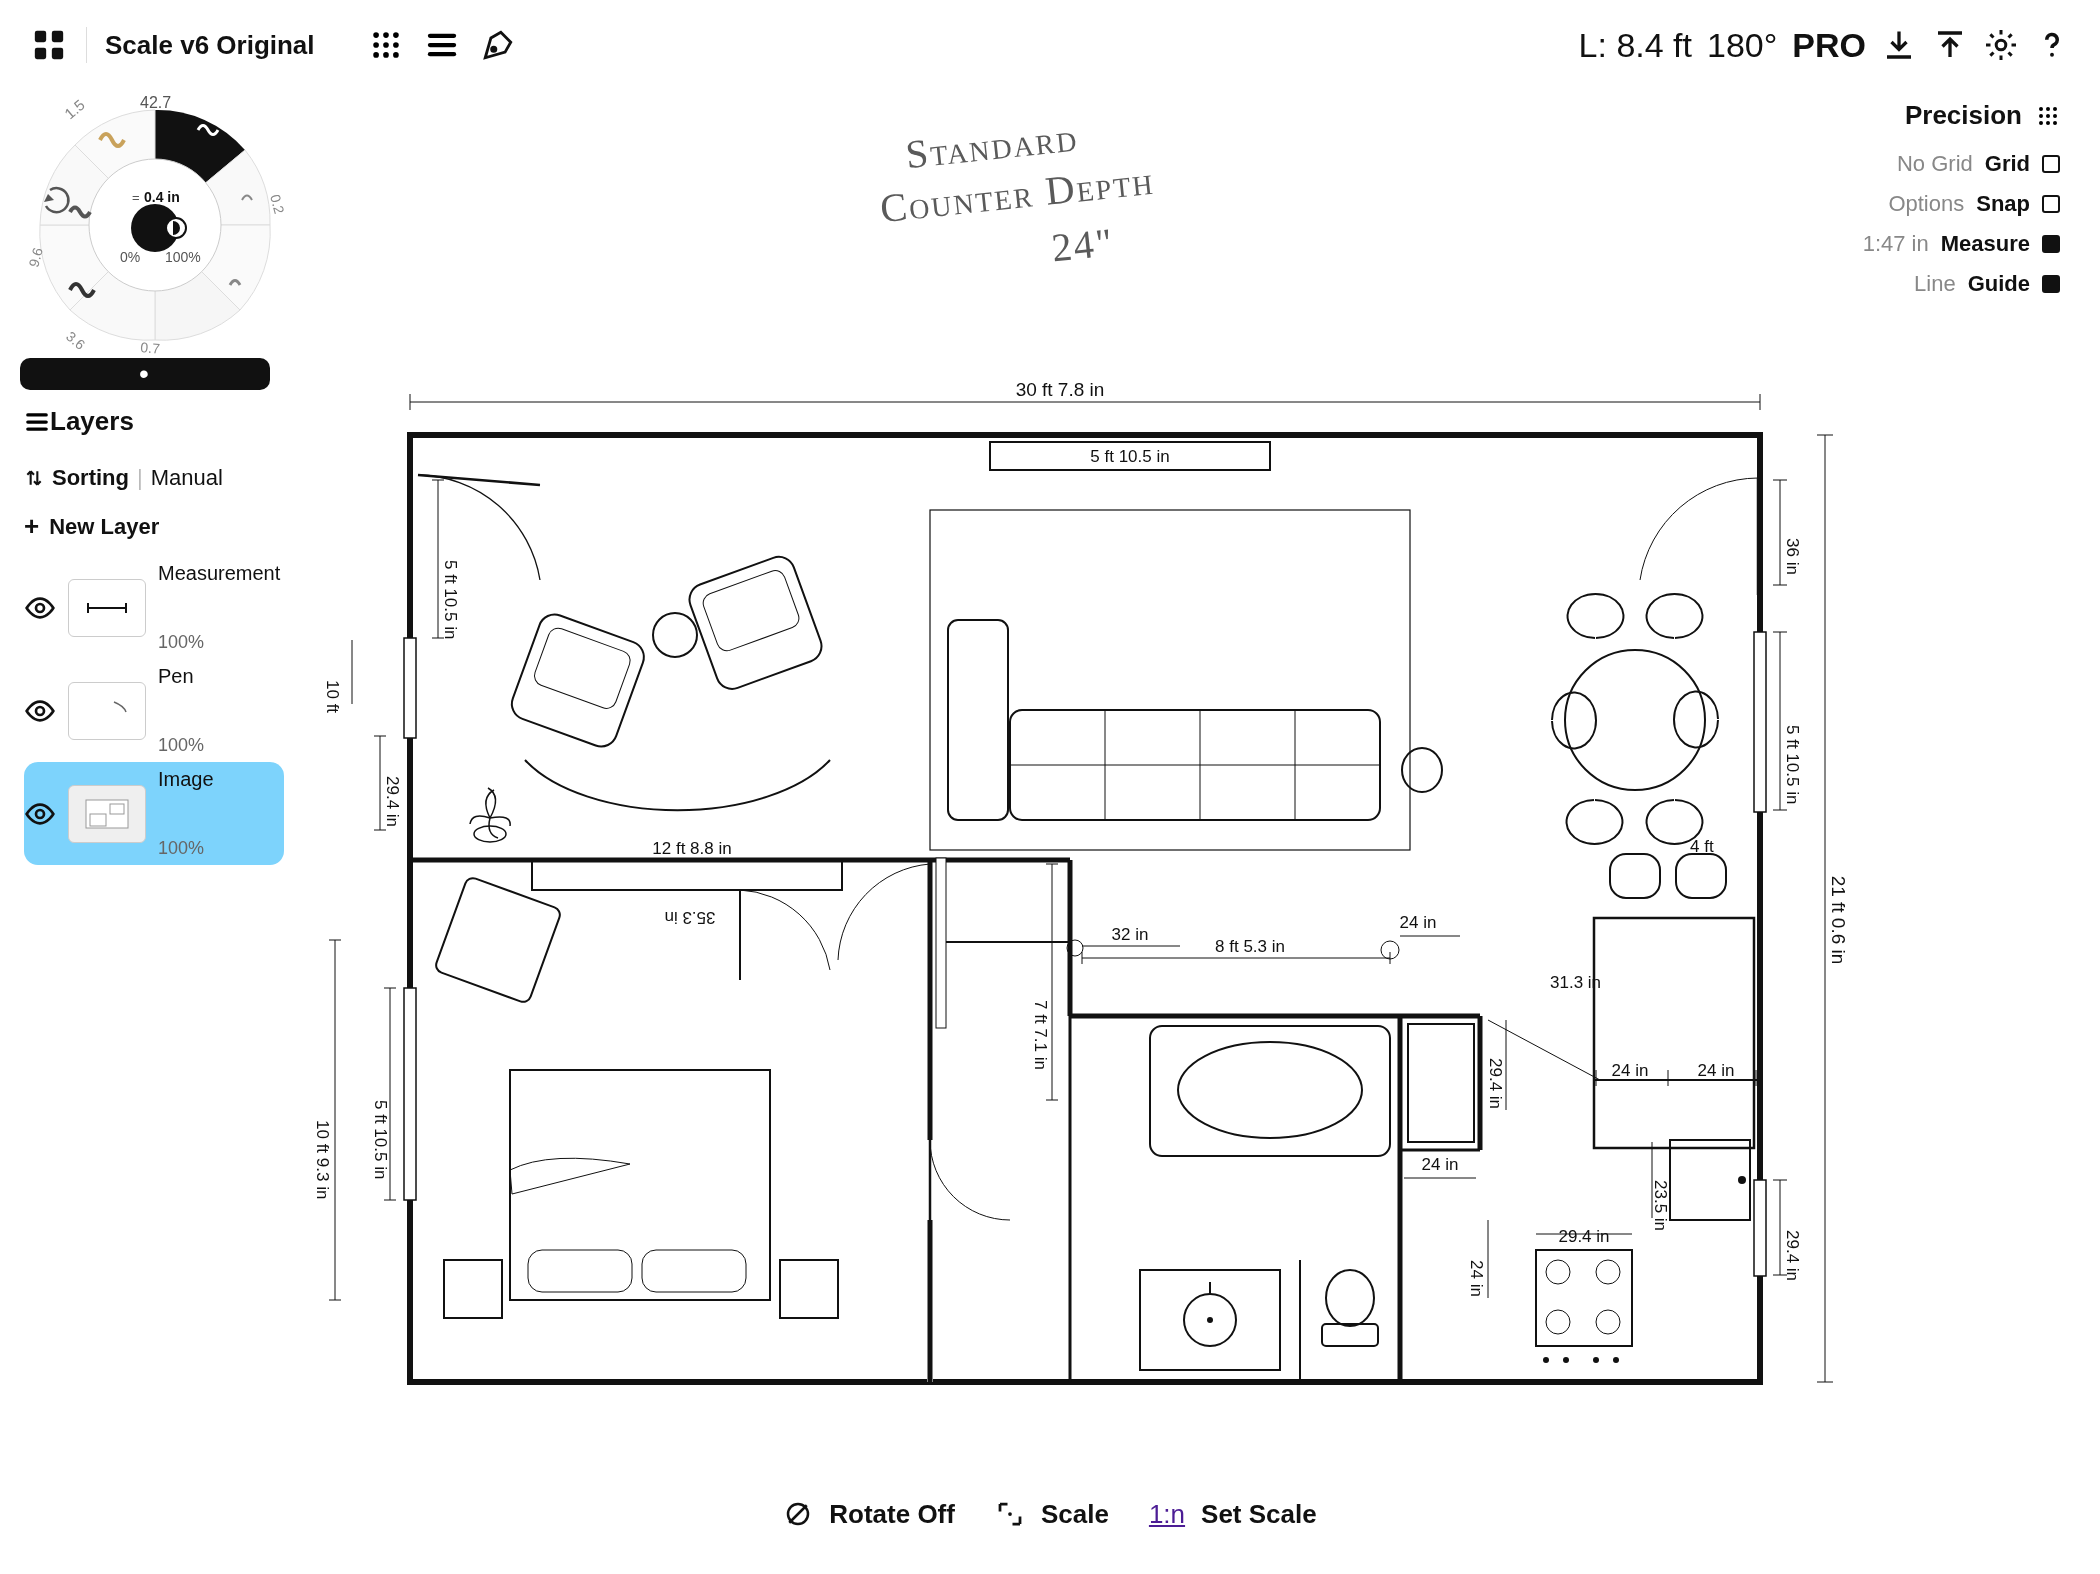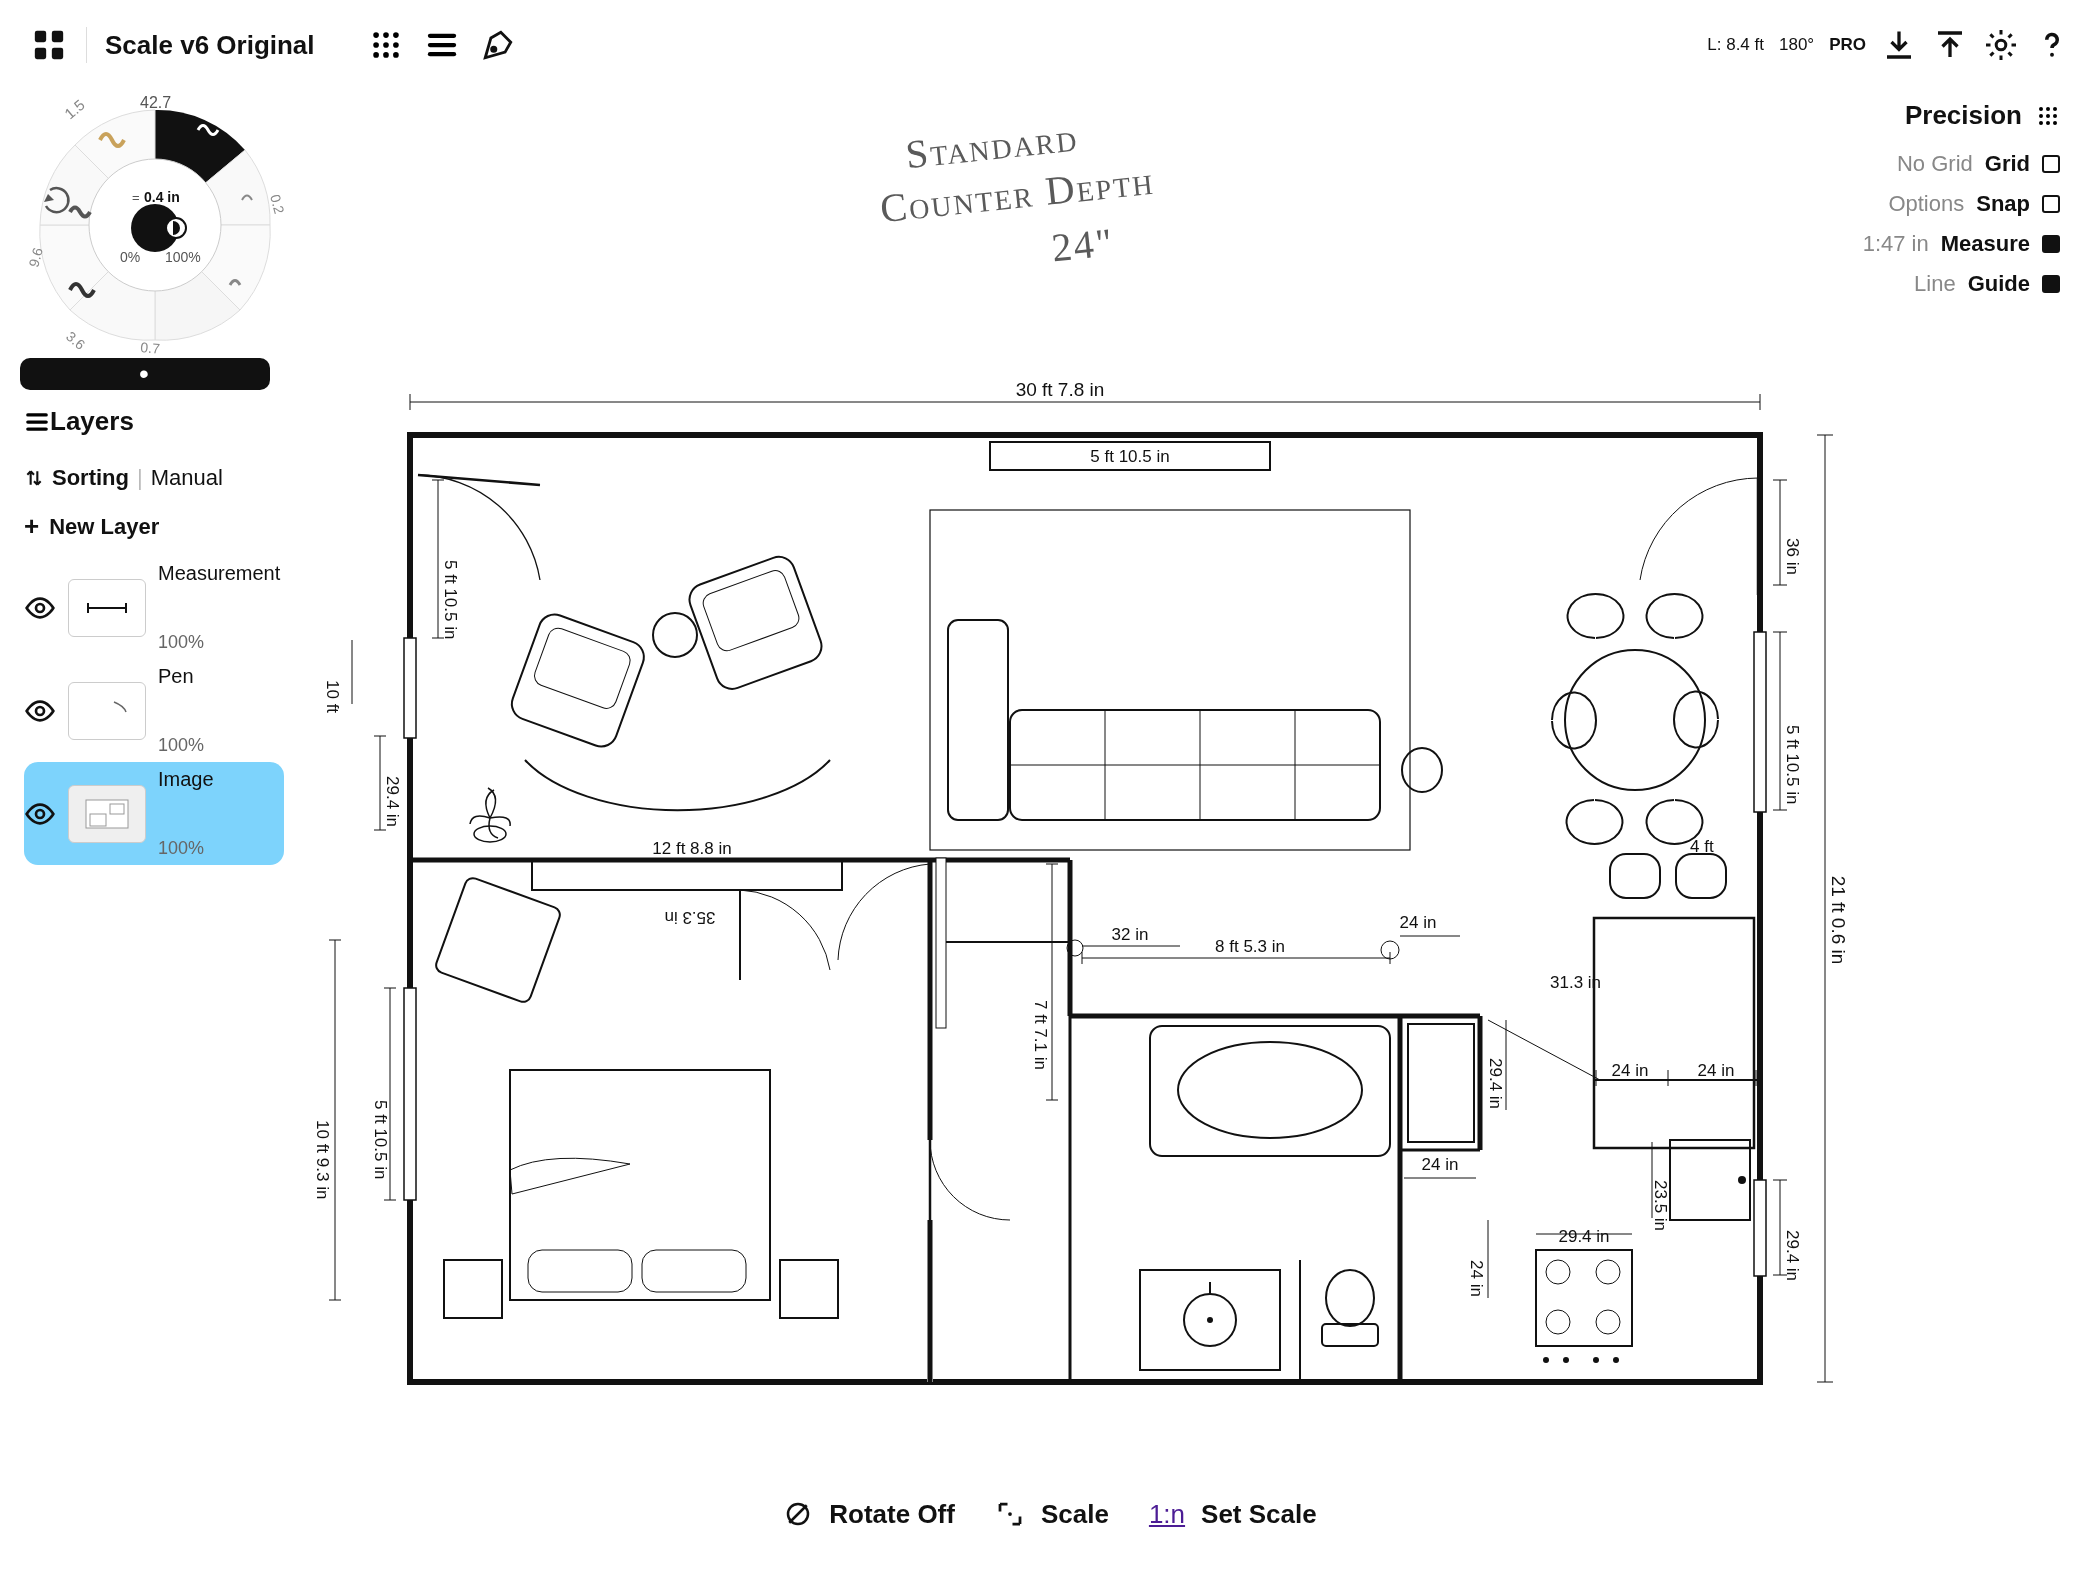--- a/index.html
+++ b/index.html
@@ -14,21 +14,21 @@
   }
 
   
   .topbar { position:absolute; top:0; left:0; right:0; height:90px; display:flex; align-items:center; padding:0 30px; }
   .tb-left { display:flex; align-items:center; gap:18px; }
   .tb-icon { width:38px; height:38px; display:flex; align-items:center; justify-content:center; cursor:pointer; }
   .tb-icon svg { width:34px; height:34px; }
   .tb-sep { width:1px; height:36px; background:#ddd; }
   .tb-title { font-size:26px; font-weight:600; }
   .tb-toolset { display:flex; align-items:center; gap:18px; margin-left:34px; }
-  .tb-right { margin-left:auto; display:flex; align-items:center; gap:15px; font-size:17px; font-weight:600; }
+  .tb-right { margin-left:auto; display:flex; align-items:center; gap:15px; font-size:34px; font-weight:600; }
   .tb-right .light { font-weight:500; color:#111;}
   .tb-right .tool { width:36px; height:36px; display:flex; align-items:center; justify-content:center; cursor:pointer;}
 
   
   .precision { position:absolute; top:100px; right:40px; width:260px; }
   .precision-head { display:flex; align-items:center; justify-content:flex-end; gap:14px; font-size:26px; font-weight:700; margin-bottom:20px;}
   .precision-row { display:flex; align-items:center; justify-content:flex-end; gap:12px; font-size:22px; margin-bottom:14px;}
   .precision-row .lab-l { color:#888; font-weight:400;}
   .precision-row .lab-r { font-weight:700;text-align:right;}
   .precision-row .chk { width:18px; height:18px; border:2px solid #111; border-radius:3px; display:inline-block;}

